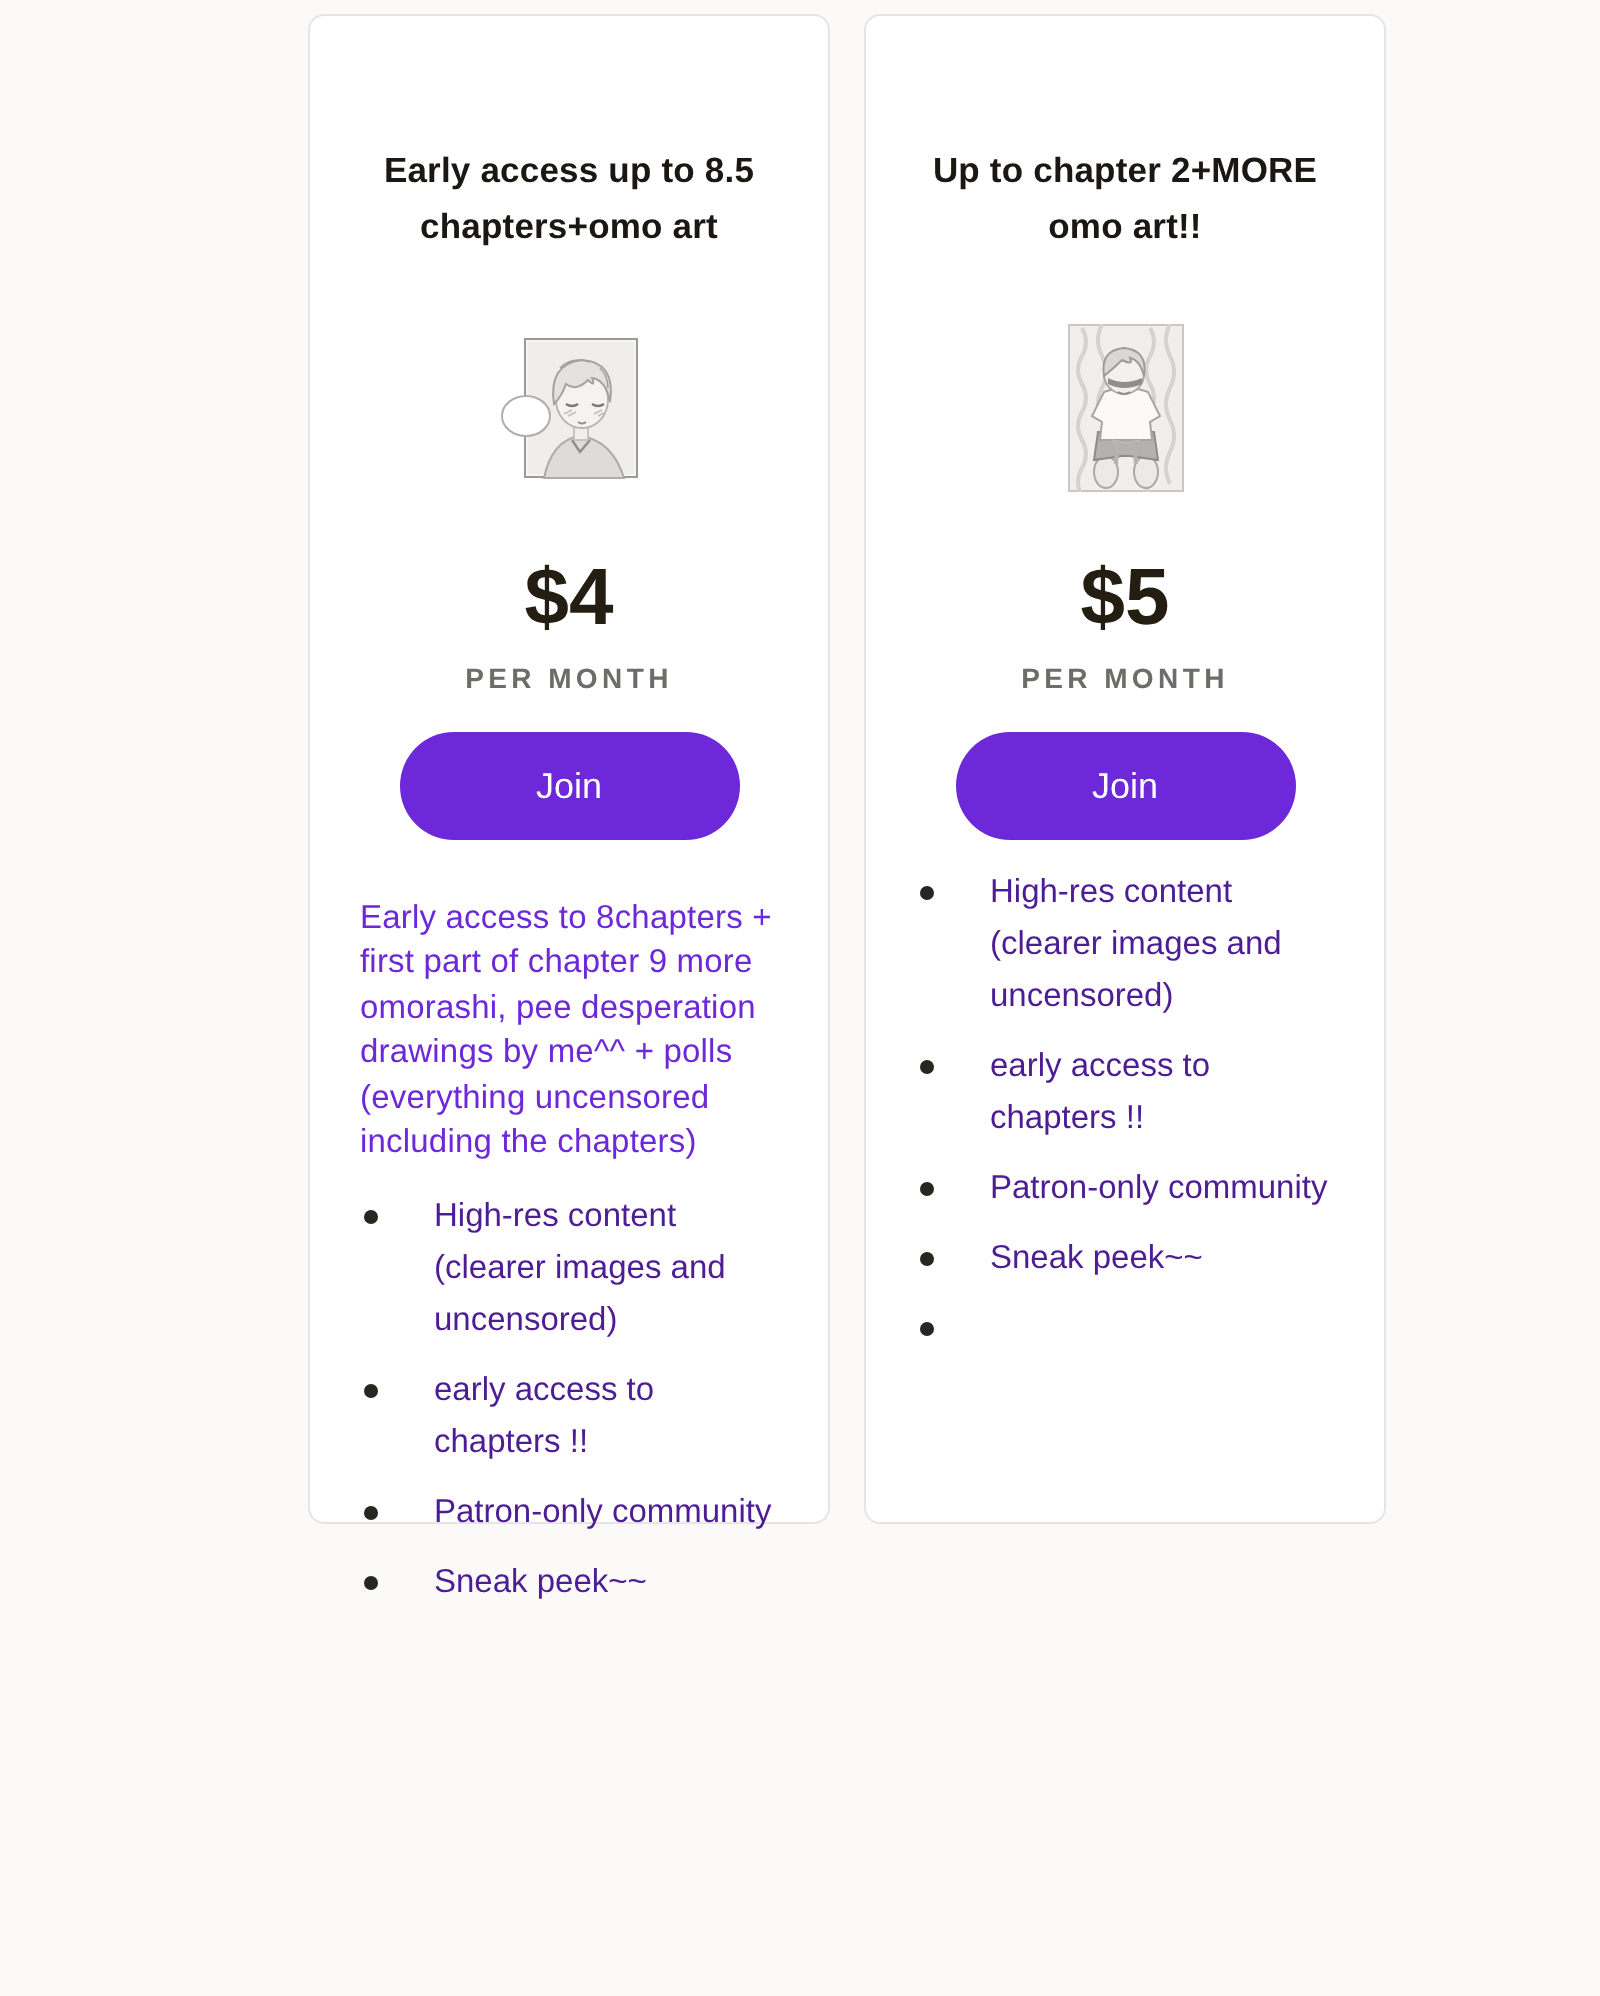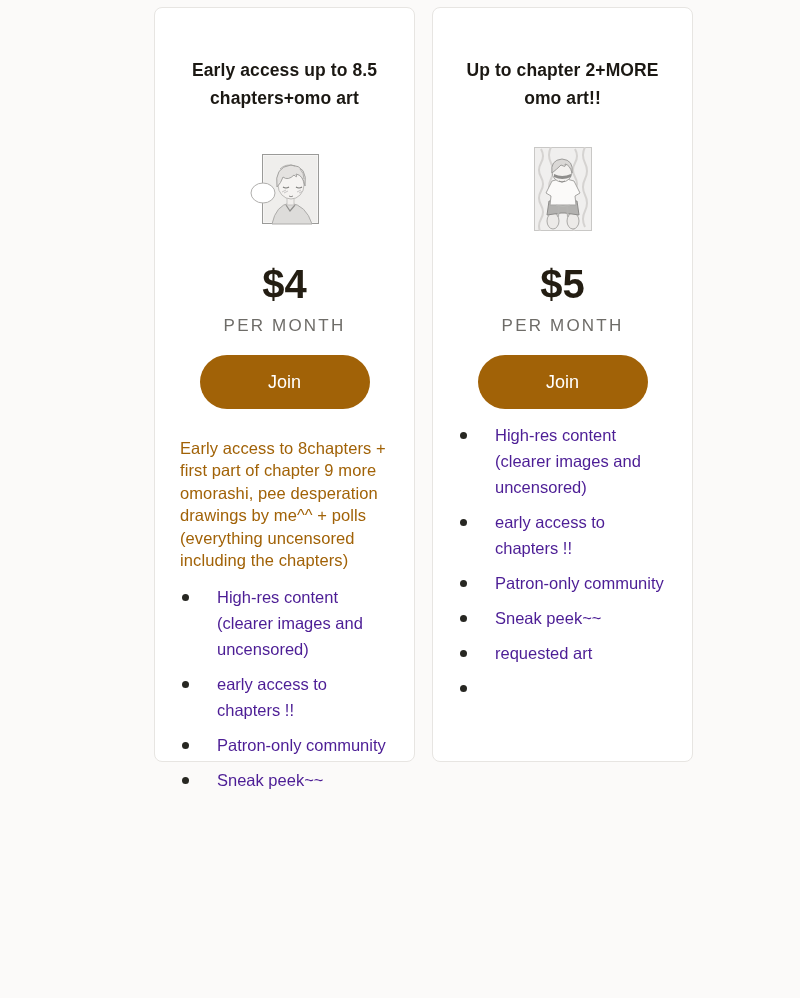--- a/index.html
+++ b/index.html
@@ -16,21 +16,21 @@
     align-items: stretch;
     gap: 17px;
     padding: 7px 0 0 154px;
   }
   .card {
     width: 261px;
     height: 755px;
     background: #ffffff;
     border: 1px solid #e7e5e2;
     border-radius: 8px;
-    padding: 48px 25px 0 25px;
+    padding: 63px 25px 0 25px;
   }
   .tier-title {
     margin: 0;
     min-height: 58px;
     text-align: center;
     font-size: 17.5px;
     font-weight: bold;
     line-height: 1.62;
     color: #1b1813;
     letter-spacing: 0.1px;
@@ -44,43 +44,43 @@
   .price {
     text-align: center;
     font-size: 40px;
     font-weight: bold;
     color: #231d12;
     line-height: 1;
   }
   .cadence {
     margin-top: 12px;
     text-align: center;
-    font-size: 17px;
-    font-weight: normal;
+    font-size: 14px;
+    font-weight: bold;
     letter-spacing: 2.2px;
     color: #6e6c68;
   }
   .join {
     display: block;
     margin: 19px auto 0 auto;
     width: 170px;
     height: 54px;
     border: none;
     border-radius: 27px;
-    background: #a16207;
+    background: #6d28d9;
     color: #ffffff;
     font-family: "Liberation Sans", sans-serif;
     font-size: 18px;
     cursor: pointer;
   }
   .desc {
     margin: 28px 0 0 0;
     font-size: 16.5px;
     line-height: 22.4px;
-    color: #a16207;
+    color: #6d28d9;
     letter-spacing: 0.1px;
   }
   .benefits {
     list-style: none;
     margin: 13px 0 0 0;
     padding: 0;
   }
   .benefits li {
     display: flex;
     align-items: flex-start;
@@ -209,21 +209,17 @@
       <li>
         <span class="dot"></span>
         <span>Patron-only community</span>
       </li>
       <li>
         <span class="dot"></span>
         <span>Sneak peek~~</span>
       </li>
       <li>
         <span class="dot"></span>
-        <span>requested art</span>
-      </li>
-      <li>
-        <span class="dot"></span>
       </li>
     </ul>
   </section>
 
 </main>
 
 </body></html>

